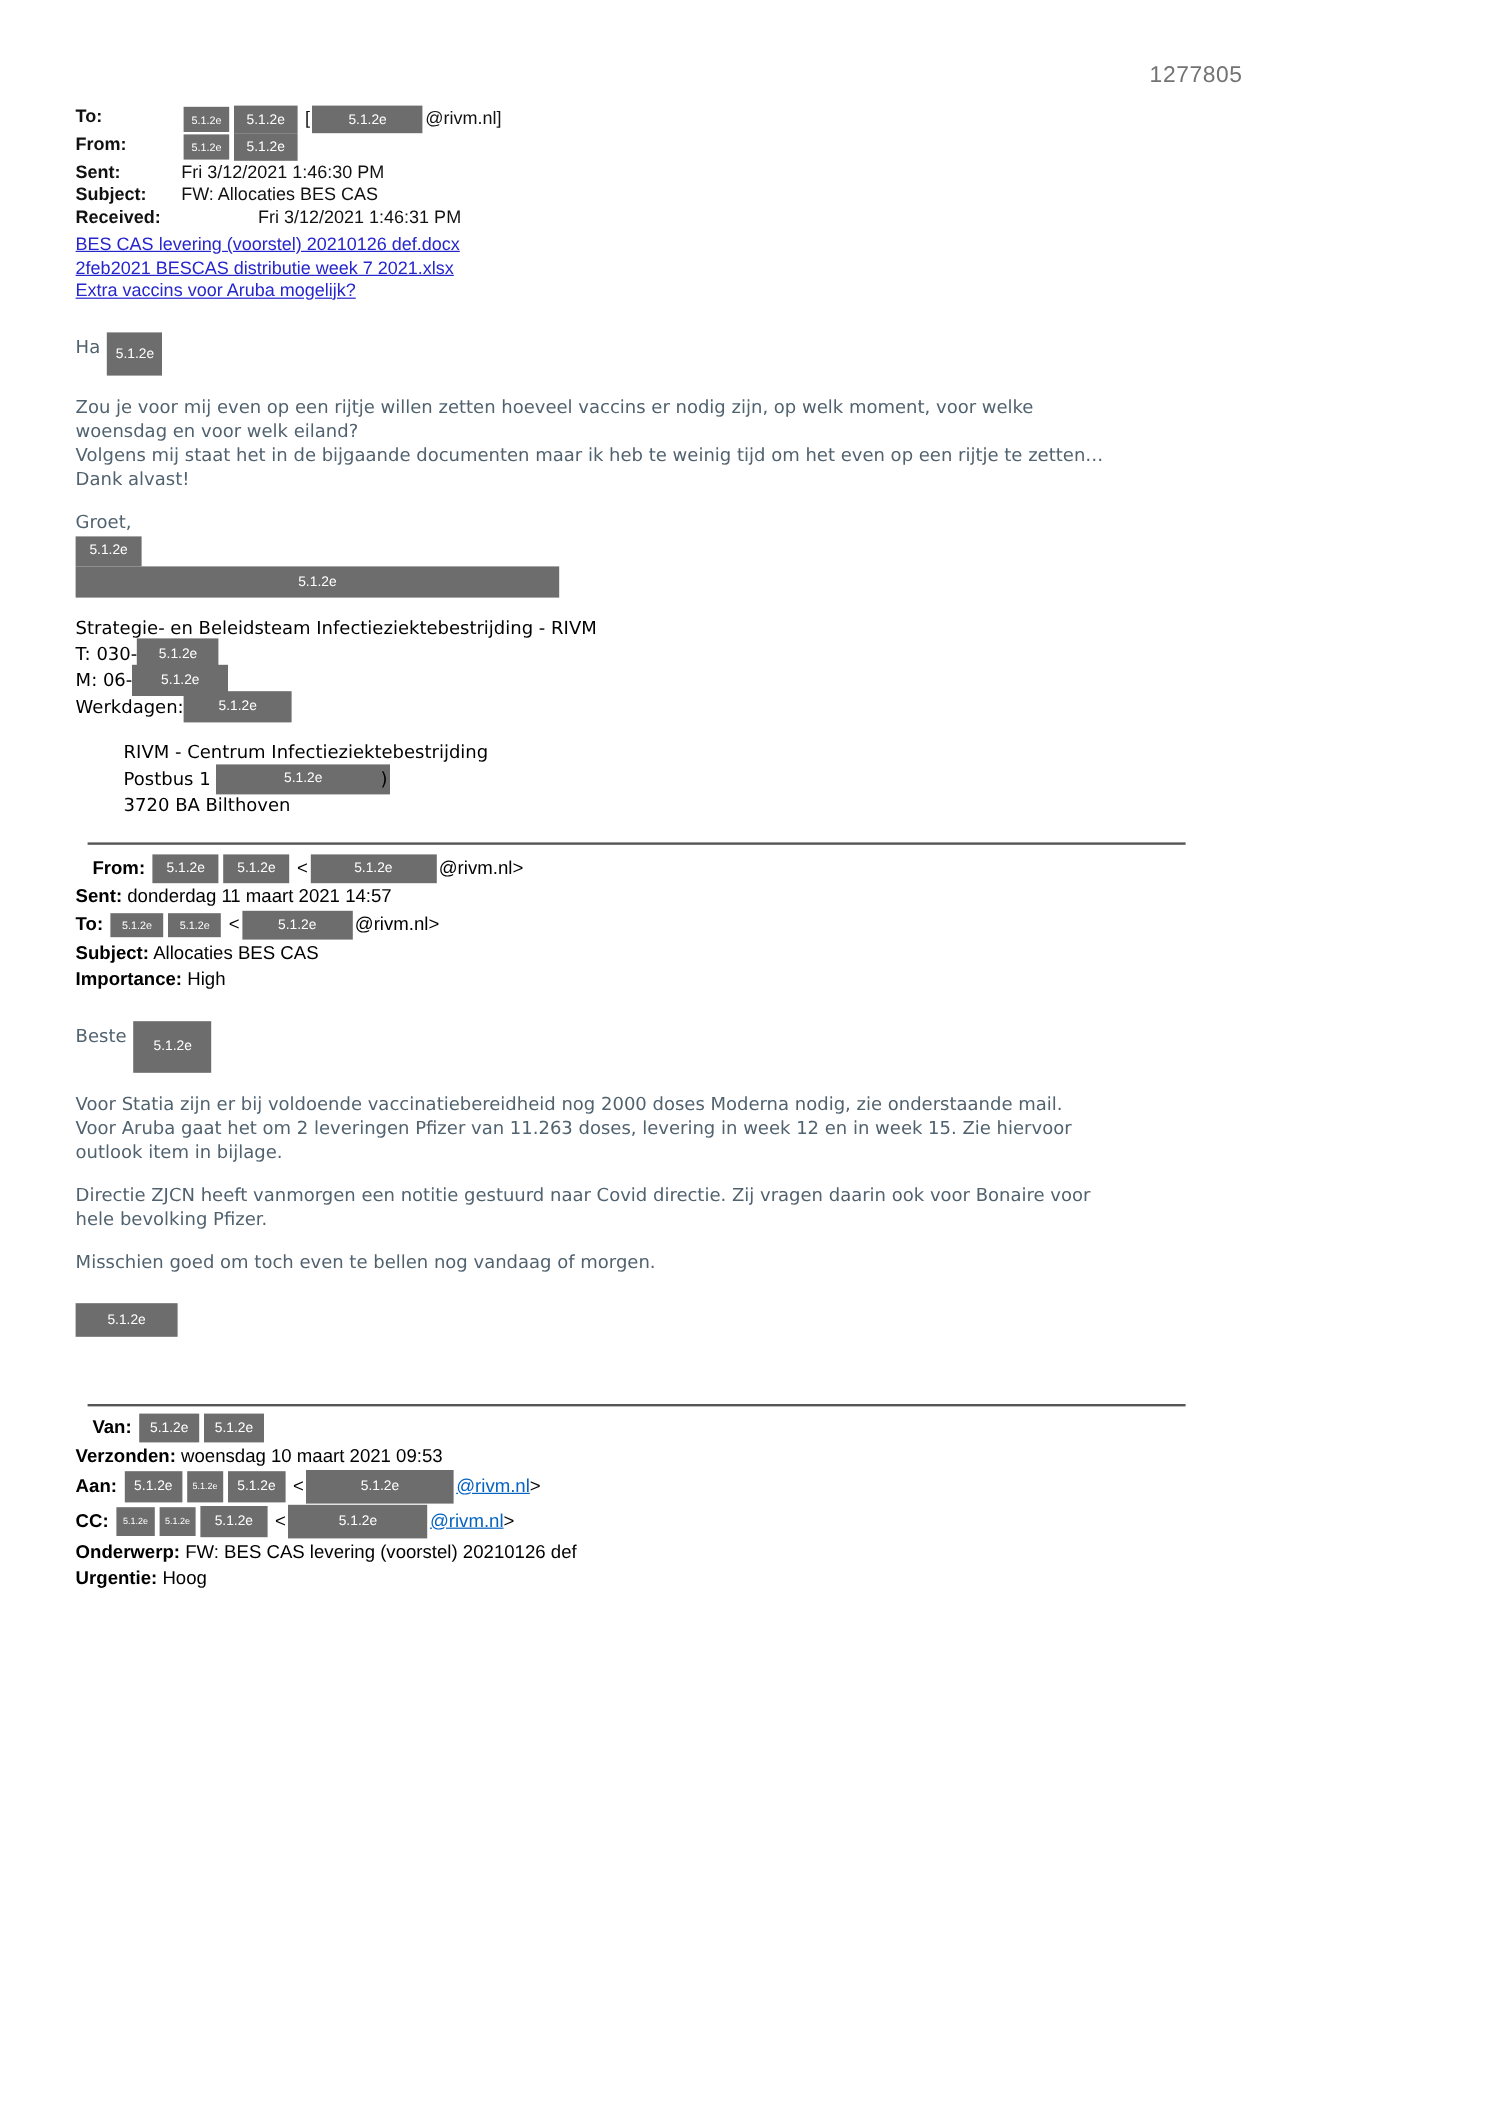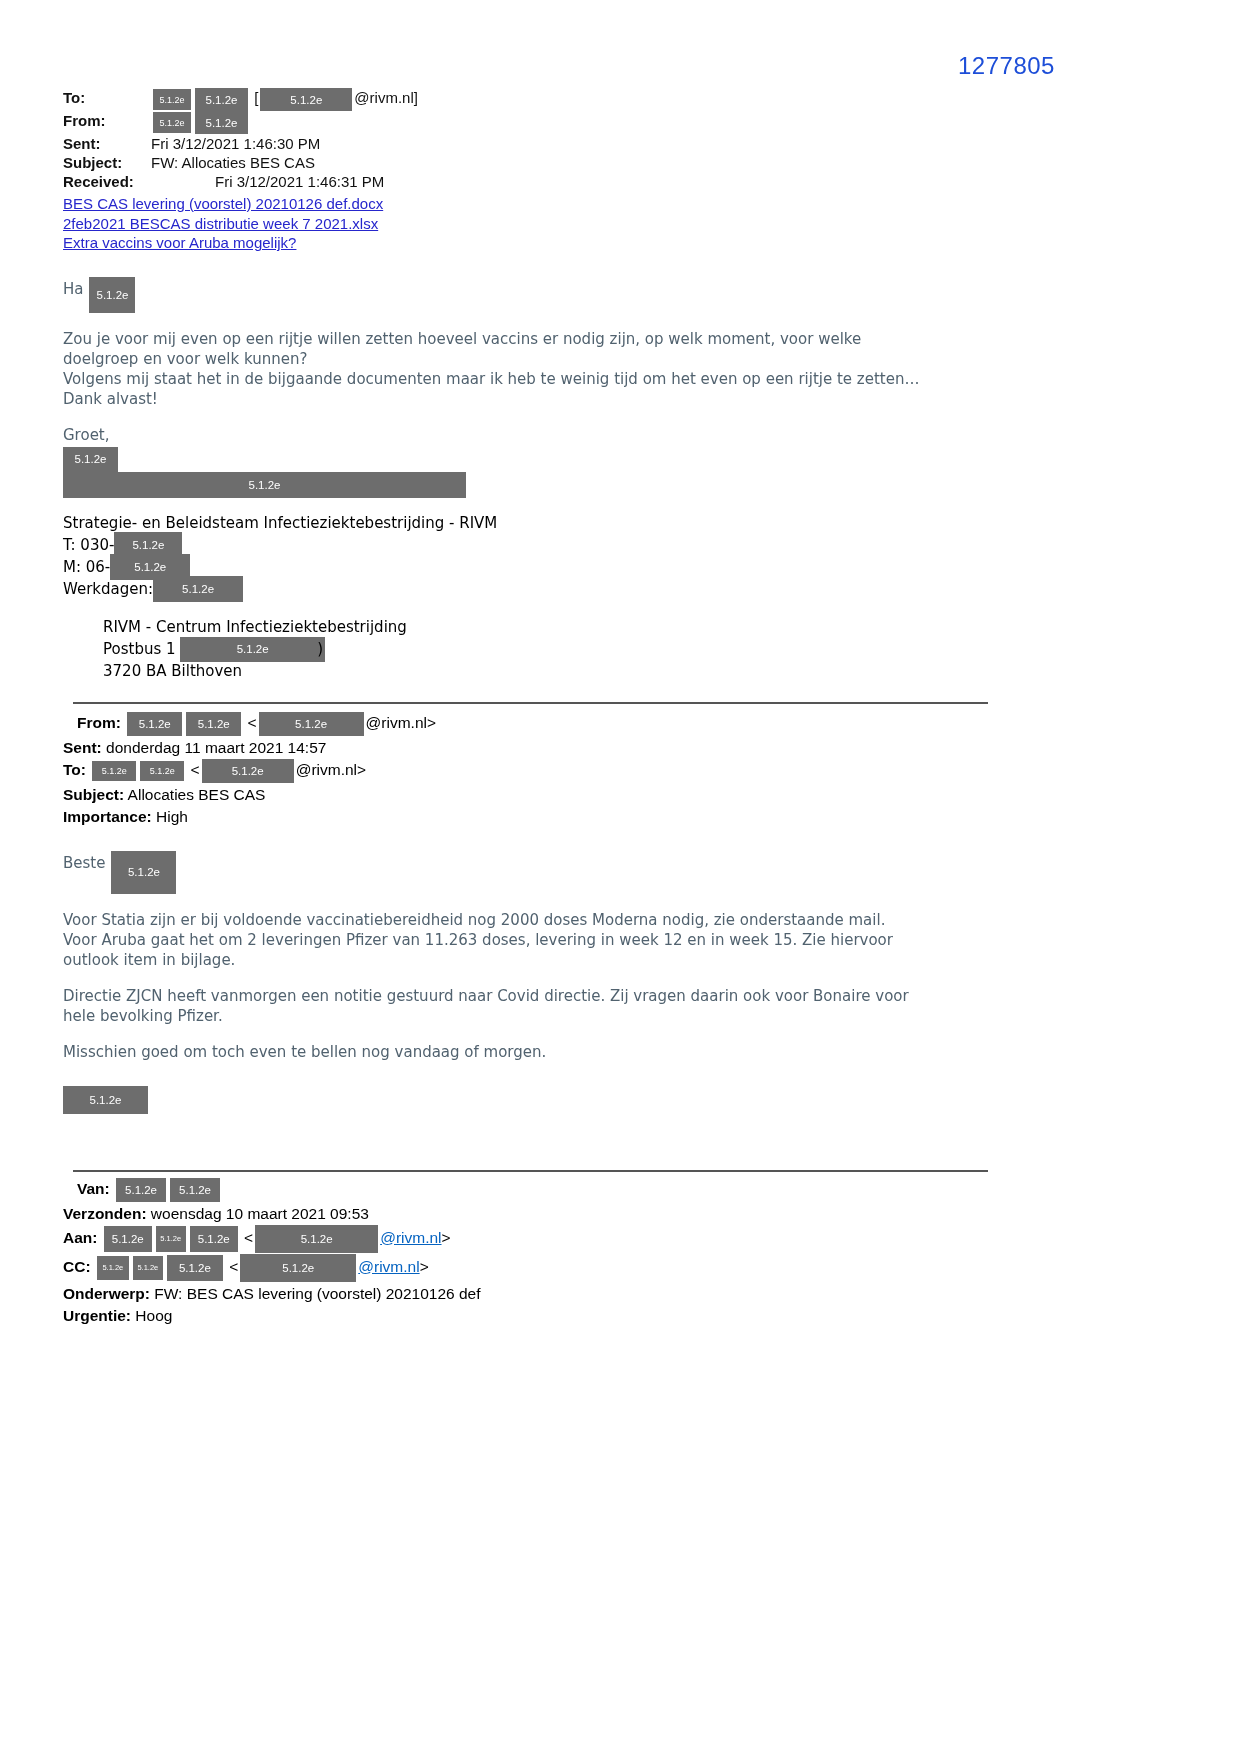--- a/index.html
+++ b/index.html
@@ -6,21 +6,21 @@
   .page{
     position:relative;
     width:1241px;height:1754px;
     background:#ffffff;
     overflow:hidden;
     font-family:"Liberation Sans",sans-serif;
     color:#111;
   }
   .doc-id{
     position:absolute;top:52px;left:958px;
-    font-size:24px;color:#1d4ed8;letter-spacing:.5px;
+    font-size:19px;color:#737373;letter-spacing:.5px;
   }
   .content{padding:88px 0 0 63px;width:1020px;}
 
   
   .rx{
     display:inline-block;background:#6d6d6d;color:#fff;
     font-family:"Liberation Sans",sans-serif;font-size:11.5px;
     text-align:center;vertical-align:middle;
     line-height:normal;margin:0 2px;
     display:inline-flex;align-items:center;justify-content:center;
@@ -106,21 +106,21 @@
       </div>
 
     <div class="body-txt">
       <div class="greet-line">
         <span class="greet-word">Ha</span>
         <span class="rx" style="width:46px;height:36px;">5.1.2e</span>
       </div>
       <div class="bpara">
 
       <div class="bline">Zou je voor mij even op een rijtje willen zetten hoeveel vaccins er nodig zijn, op welk moment, voor welke</div>
-          <div class="bline">doelgroep en voor welk kunnen?</div>
+          <div class="bline">woensdag en voor welk eiland?</div>
           <div class="bline">Volgens mij staat het in de bijgaande documenten maar ik heb te weinig tijd om het even op een rijtje te zetten…</div>
           <div class="bline">Dank alvast!</div>
         </div>
       <div class="bpara">
         <div class="bline">Groet,</div>
         <div class="sig-block">
           <span class="rx" style="width:55px;height:25px;margin-left:0;">5.1.2e</span>
         </div>
       </div>
       <div>

